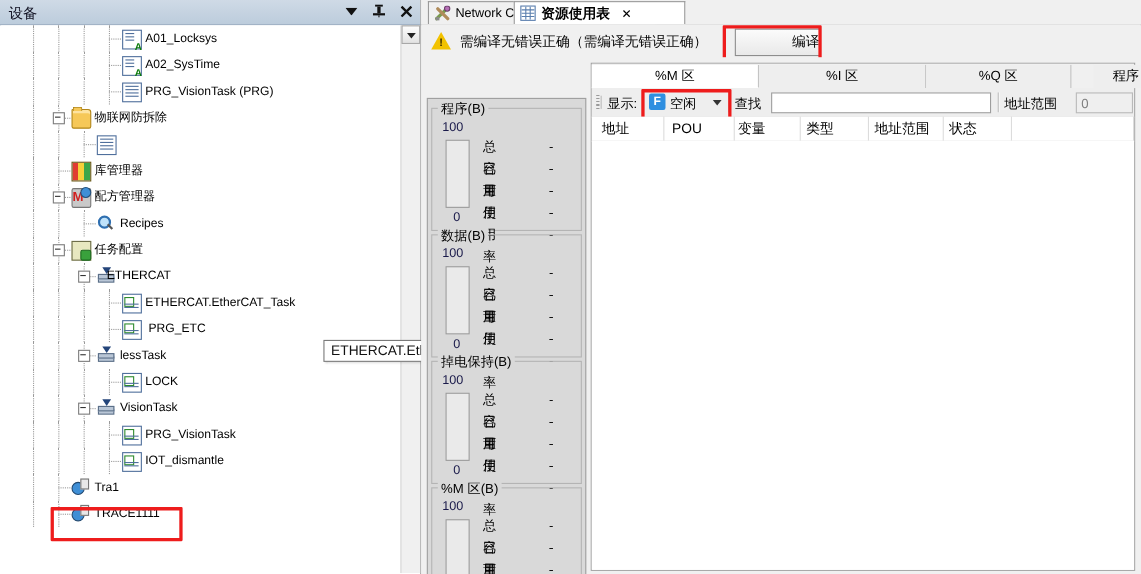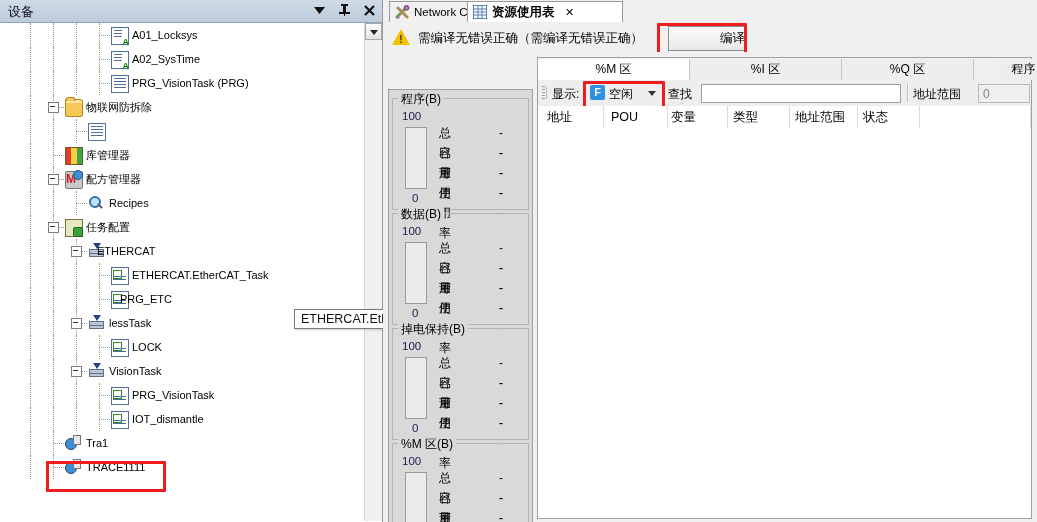--- a/index.html
+++ b/index.html
@@ -255,21 +255,21 @@
             <div class="ico ic-prg" style="left: 110px;"></div>
             <div class="lbl" style="left: 131px;">ETHERCAT.EtherCAT_Task</div>
           </div>
           <div class="row">
             <div class="guide" style="left: 29px;"></div>
             <div class="guide" style="left: 52px;"></div>
             <div class="guide" style="left: 75px;"></div>
             <div class="guide" style="left: 98px;"></div>
             <div class="hline" style="left: 98px; width: 11px; top: 12px;"></div>
             <div class="ico ic-prg" style="left: 110px;"></div>
-            <div class="lbl" style="left: 119px;">PRG_ETC</div>
+            <div class="lbl" style="left: 134px;">PRG_ETC</div>
           </div>
           <div class="row">
             <div class="guide" style="left: 29px;"></div>
             <div class="guide" style="left: 52px;"></div>
             <div class="guide" style="left: 75px;"></div>
             <div class="hline" style="left: 75px; width: 11px; top: 12px;"></div>
             <div class="exp" style="left: 70px;"></div>
             <div class="ico ic-task" style="left: 87px;"></div>
             <div class="lbl" style="left: 108px;">lessTask</div>
           </div>

